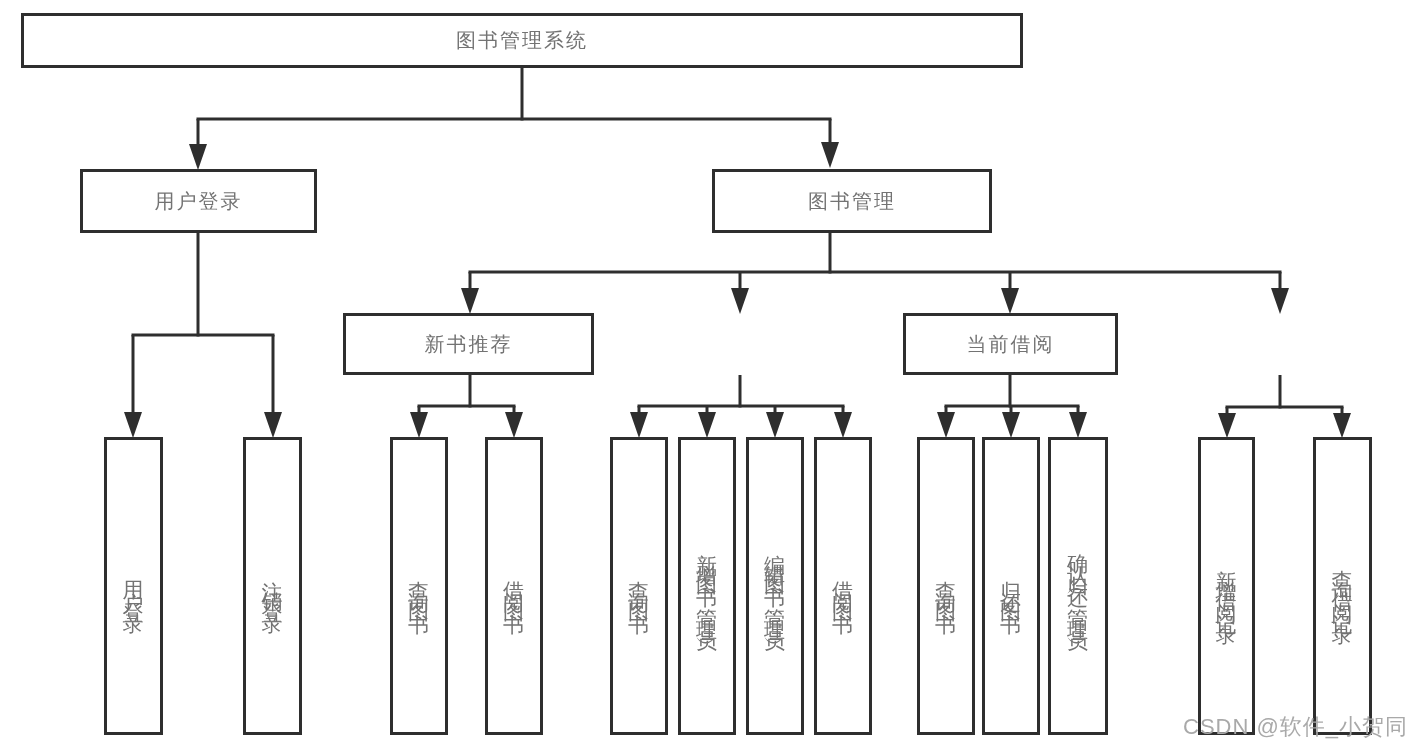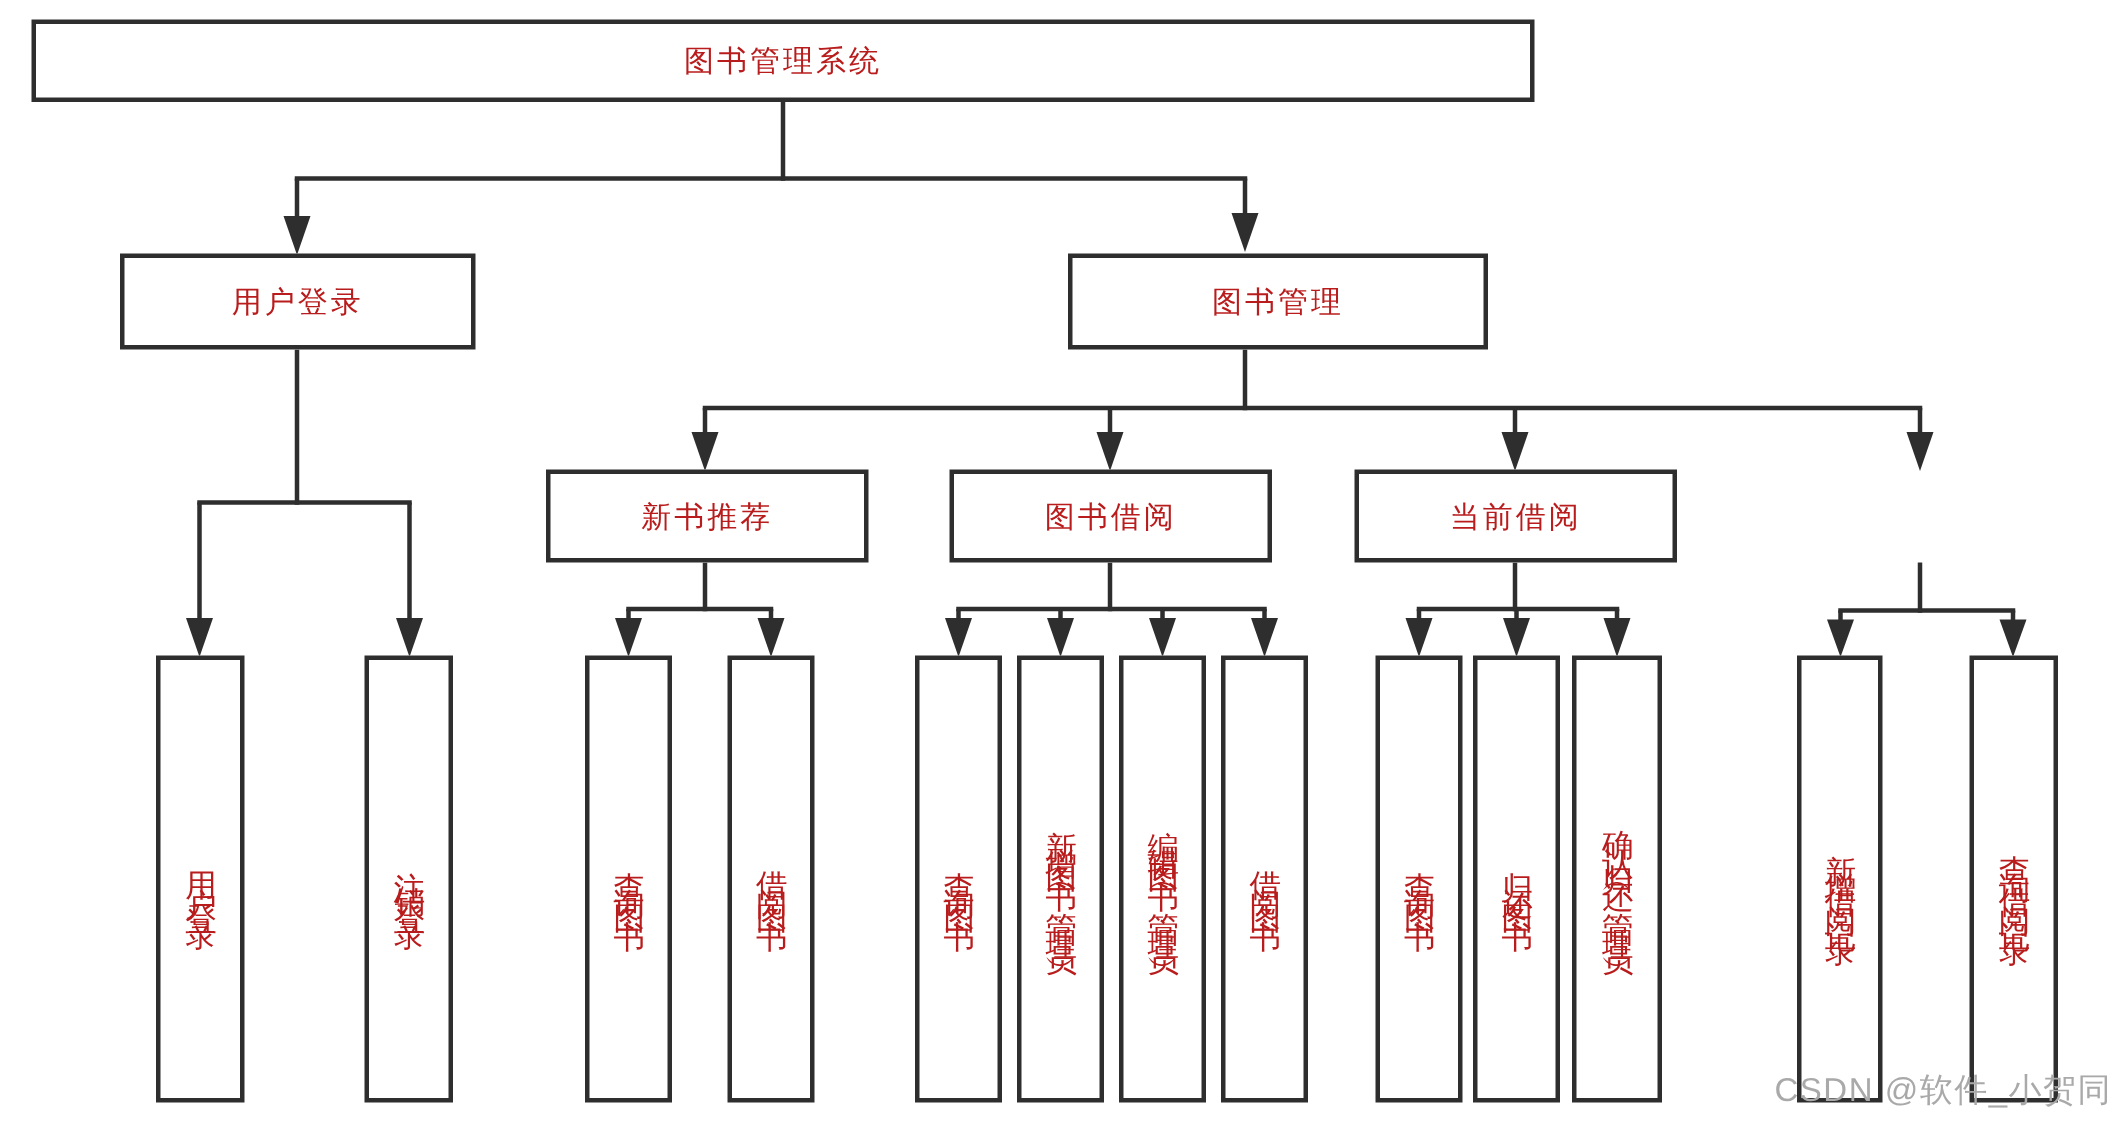--- a/index.html
+++ b/index.html
@@ -17,21 +17,21 @@
     width: 1405px; height: 747px;
   }
   .node {
     position: absolute;
     box-sizing: border-box;
     border: 3px solid #2e2e2e;
     background: #ffffff;
     display: flex;
     align-items: center;
     justify-content: center;
-    color: #b91c1c;
+    color: #737373;
   }
   .h-label {
     font-size: 20px;
     letter-spacing: 2px;
     white-space: nowrap;
   }
   .leaf span {
     writing-mode: vertical-rl;
     text-orientation: mixed;
     font-size: 21px;
@@ -125,25 +125,22 @@
     <span class="h-label">图书管理系统</span>
   </div>
 
   <div class="node" style="left:80px;top:169px;width:237px;height:64px">
     <span class="h-label">用户登录</span>
   </div>
   <div class="node" style="left:712px;top:169px;width:280px;height:64px">
     <span class="h-label">图书管理</span>
   </div>
 
-  <div class="node" style="left:364px;top:313px;width:215px;height:62px">
+  <div class="node" style="left:343px;top:313px;width:251px;height:62px">
     <span class="h-label">新书推荐</span>
-  </div>
-  <div class="node" style="left:633px;top:313px;width:215px;height:62px">
-    <span class="h-label">图书借阅</span>
   </div>
   <div class="node" style="left:903px;top:313px;width:215px;height:62px">
     <span class="h-label">当前借阅</span>
   </div>
 
   <div class="node leaf" style="left:104px;top:437px;width:59px;height:298px">
     <span>用户登录</span>
   </div>
   <div class="node leaf" style="left:243px;top:437px;width:59px;height:298px">
     <span>注销登录</span>

